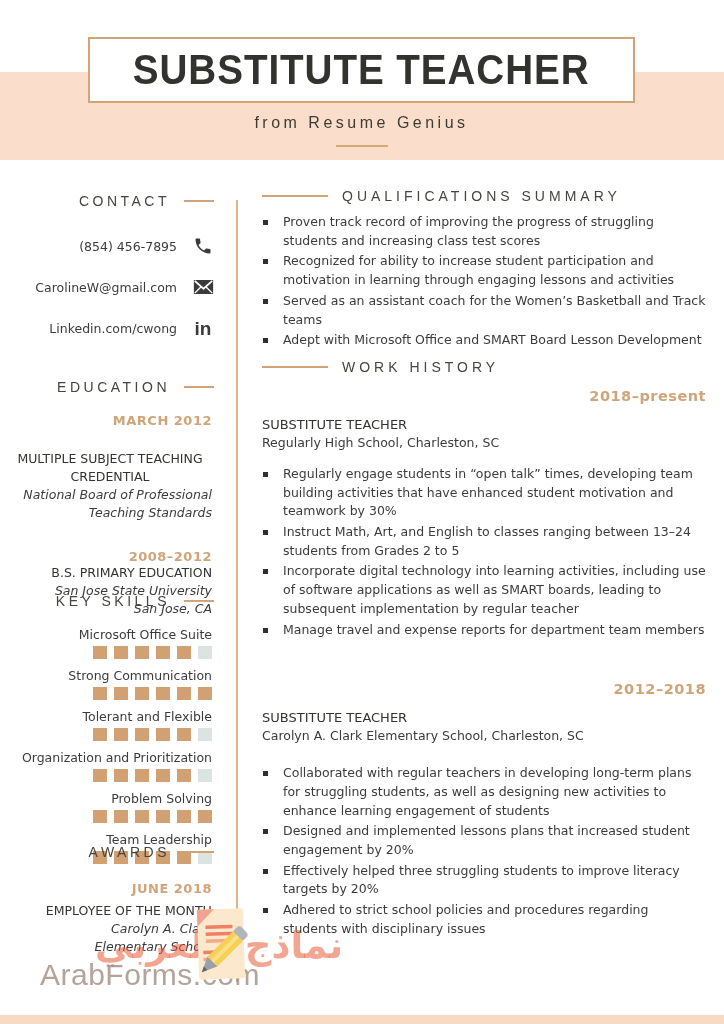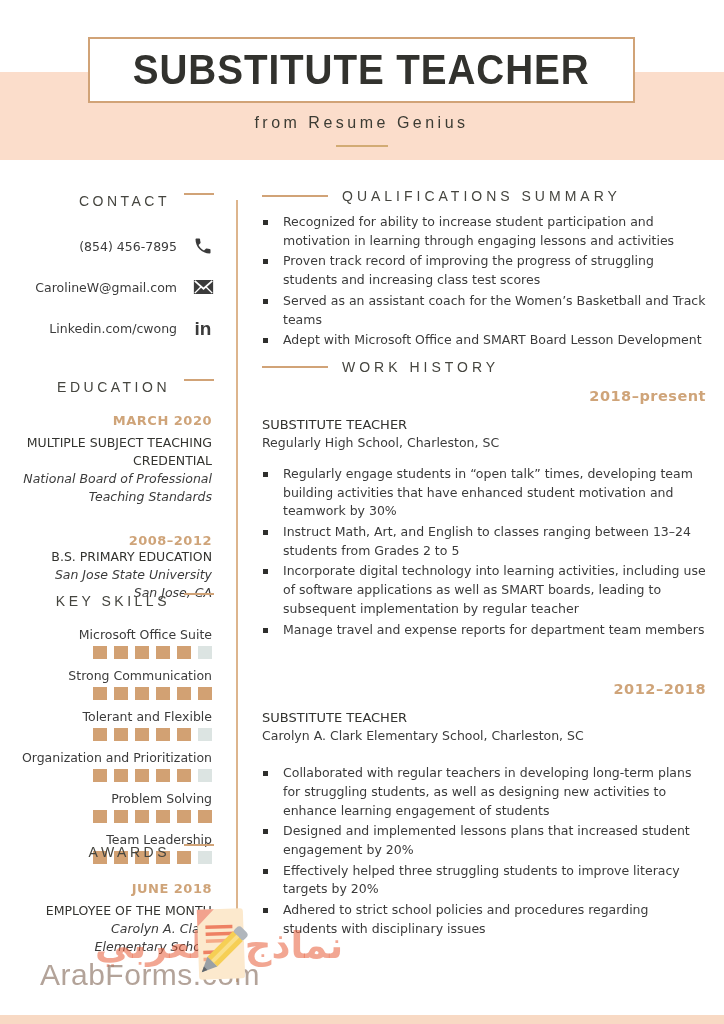--- a/index.html
+++ b/index.html
@@ -31,21 +31,21 @@
     font-size:16px; letter-spacing:3.5px; color:#3c3c34;
   }
   .subtitle-rule { position:absolute; left:336px; top:145px; width:52px; height:2px; background:#d2ab74; z-index:2; }
 
   
   .divider { position:absolute; left:236px; top:200px; width:2px; height:782px; background:#ddb58d; }
 
   
   .side-section { position:absolute; left:0; width:216px; text-align:right; }
   .side-heading {
-    display:flex; justify-content:flex-end; align-items:flex-start; gap:14px; padding-right:2px;
+    display:flex; justify-content:flex-end; align-items:center; gap:14px; padding-right:2px;
     font-family:"Liberation Sans", sans-serif;
     font-size:14px; letter-spacing:3.5px; color:#45453f; font-weight:500;
   }
   .dash-s { width:30px; height:2px; background:#d1a377; flex:0 0 auto; }
   .contact-row { display:flex; justify-content:flex-end; align-items:center; gap:15px; padding-right:2px; margin-bottom:19px; }
   .contact-text { font-size:12.5px; line-height:17px; color:#3b3b3b; text-align:right; }
   .c-icon { width:22px; height:22px; flex:0 0 auto; display:flex; align-items:center; justify-content:center; }
   .in-icon { font-family:"Liberation Sans", sans-serif; font-weight:700; font-size:19px; color:#3b3b3b; line-height:1; }
   .side-body { padding-right:4px; }
   .edu-date { font-size:13px; font-weight:700; color:#cfa479; letter-spacing:0.5px; }
@@ -138,22 +138,22 @@
       </span>
   </div>
 </div>
 
 <div class="side-section" style="top:379px;padding-left:8px;">
   <div class="side-heading">
     <span>EDUCATION</span>
     <span class="dash-s"></span>
   </div>
   <div class="side-body">
-    <div class="edu-date" style="margin-top:18px;">MARCH 2020</div>
-    <div class="edu-title" style="margin-top:6px;">
+    <div class="edu-date" style="margin-top:18px;">MARCH 2012</div>
+    <div class="edu-title" style="margin-top:22px;text-align:center;">
       <div>MULTIPLE SUBJECT TEACHING</div>
       <div>CREDENTIAL</div>
     </div>
     <div class="edu-sub">
       <div>National Board of Professional</div>
       <div>Teaching Standards</div>
     </div>
 
     <div class="edu-date" style="margin-top:27px;">2008–2012</div>
     <div class="edu-title" style="">
@@ -244,22 +244,22 @@
   </div>
 </div>
 
 <div class="main">
 
   <div class="main-heading">
     <span class="dash-m"></span>
     <span>QUALIFICATIONS SUMMARY</span>
   </div>
   <ul class="bullets">
+    <li>Proven track record of improving the progress of struggling students and increasing class test scores</li>
     <li>Recognized for ability to increase student participation and motivation in learning through engaging lessons and activities</li>
-    <li>Proven track record of improving the progress of struggling students and increasing class test scores</li>
     <li>Served as an assistant coach for the Women’s Basketball and Track teams</li>
     <li>Adept with Microsoft Office and SMART Board Lesson Development</li>
   </ul>
 
   <div class="main-heading wh-heading">
     <span class="dash-m"></span>
     <span>WORK HISTORY</span>
   </div>
 
   <div class="job">

